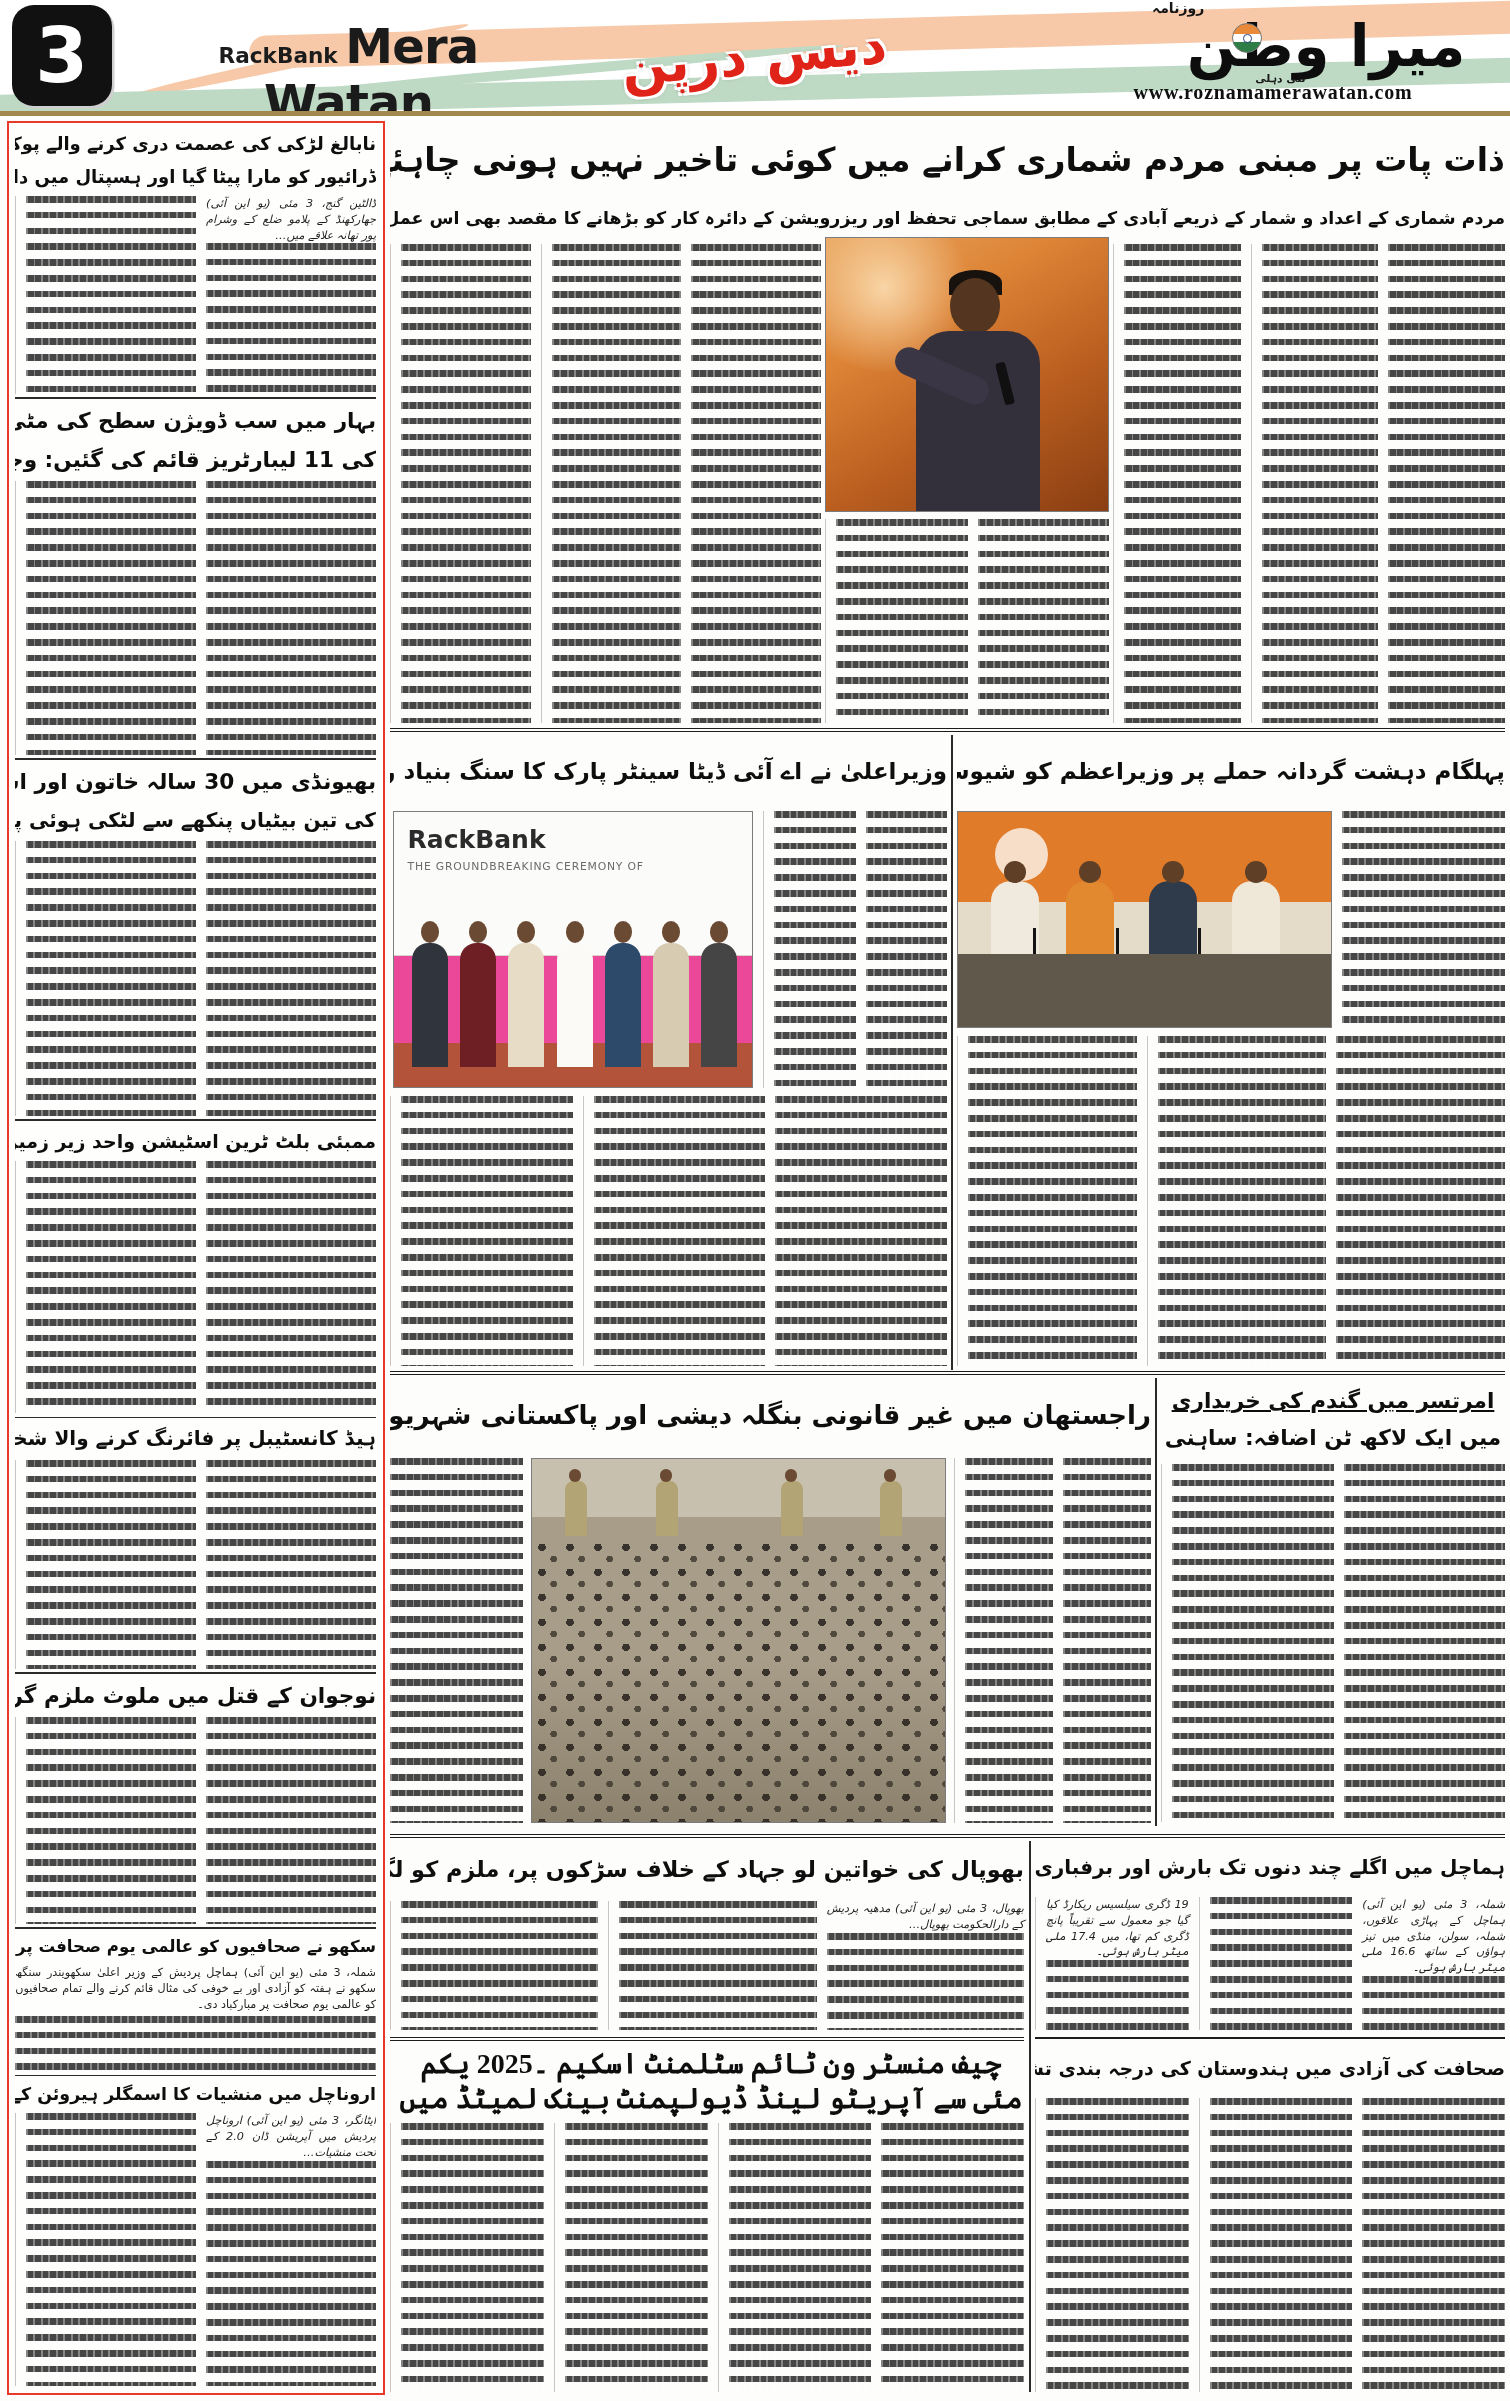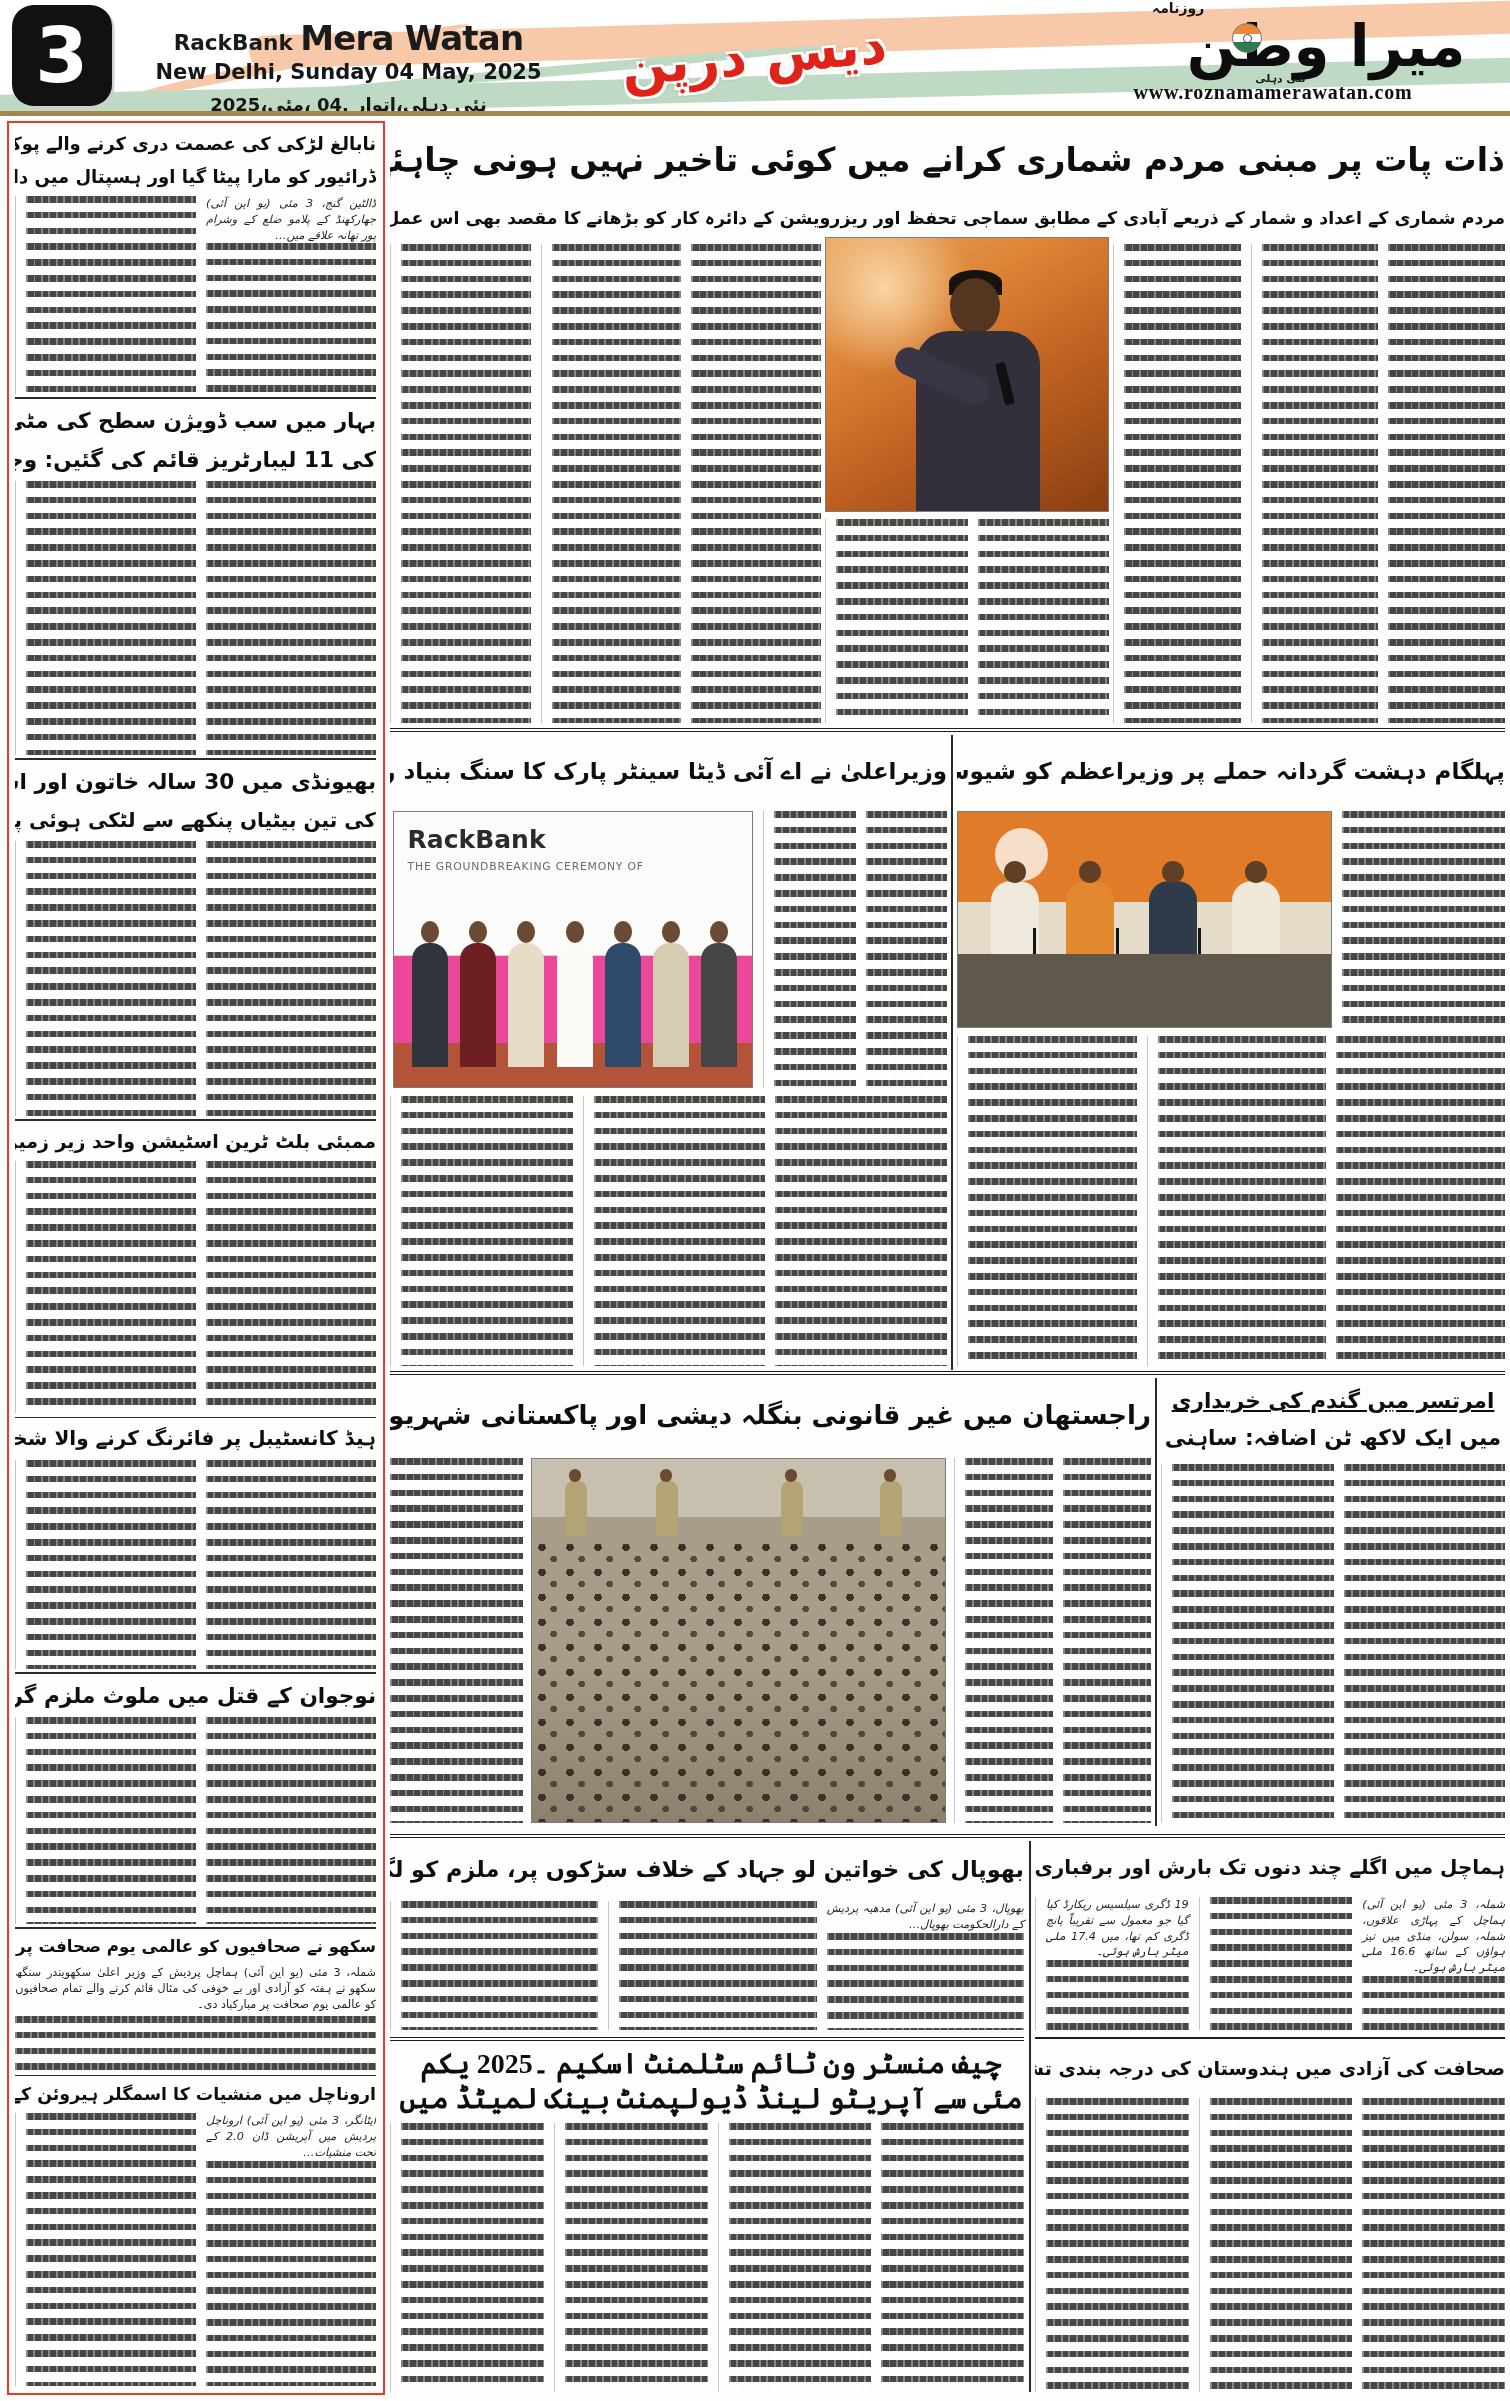--- a/index.html
+++ b/index.html
@@ -10,21 +10,21 @@
   .ribbon{position:absolute;}
   .rb-saffron{top:18px;left:249px;width:1294px;height:33px;background:#f7c9a8;border-radius:50px 0 0 50px;transform:rotate(-1.6deg);}
   .rb-saffron2{top:55px;left:124px;width:348px;height:11.6px;background:#f7c9a8;border-radius:50%;transform:rotate(-12deg);}
   .rb-green{top:76px;left:-25px;width:1576px;height:25px;background:#bed9c4;transform:rotate(-1.4deg);}
   .rb-green2{top:66px;left:265px;width:580px;height:10px;background:#bed9c4;border-radius:50%;transform:rotate(-5deg);}
   .page-badge{position:absolute;left:11.6px;top:5px;width:100px;height:101px;background:#111;border-radius:21.6px;
               display:flex;align-items:center;justify-content:center;box-shadow:2.5px 2.5px 0 #cfcfcf;}
   .page-badge span{color:#fff;font-size:76px;font-weight:bold;line-height:1;}
   .brand{position:absolute;left:133px;top:18px;width:431px;text-align:center;}
   .brand .l1{font-size:21.6px;font-weight:bold;color:#1b1b1b;}
-  .brand .l1 b{font-size:34px;letter-spacing:-0.8px;text-align:right;}
+  .brand .l1 b{font-size:48px;letter-spacing:-0.8px;text-align:right;}
   .brand .l2{font-size:21px;font-weight:bold;margin-top:1.7px;}
   .brand .l3{font-size:18px;font-weight:bold;direction:rtl;margin-top:10px;}
   .callig{position:absolute;left:580px;top:25px;width:348px;text-align:center;transform:rotate(-5deg);
           font-size:53px;font-weight:bold;color:#e02318;direction:rtl;
           text-shadow:-2.5px -2.5px 0 #fff,2.5px -2.5px 0 #fff,-2.5px 2.5px 0 #fff,2.5px 2.5px 0 #fff,0 0 5.8px rgba(110,110,110,.95);}
   .masthead{position:absolute;right:10px;top:0;width:348px;text-align:center;}
   .mh-kicker{font-size:14px;font-weight:bold;direction:rtl;text-align:left;padding-right:50px;}
   .mh-title{font-size:58px;font-weight:bold;direction:rtl;line-height:1.05;letter-spacing:-1.7px;color:#0d0d0d;}
   .mh-city{font-size:10.8px;font-weight:bold;direction:rtl;margin-top:-5px;padding-right:91px;}
   .chakra{position:absolute;left:80px;top:23px;width:28px;height:28px;border-radius:50%;

